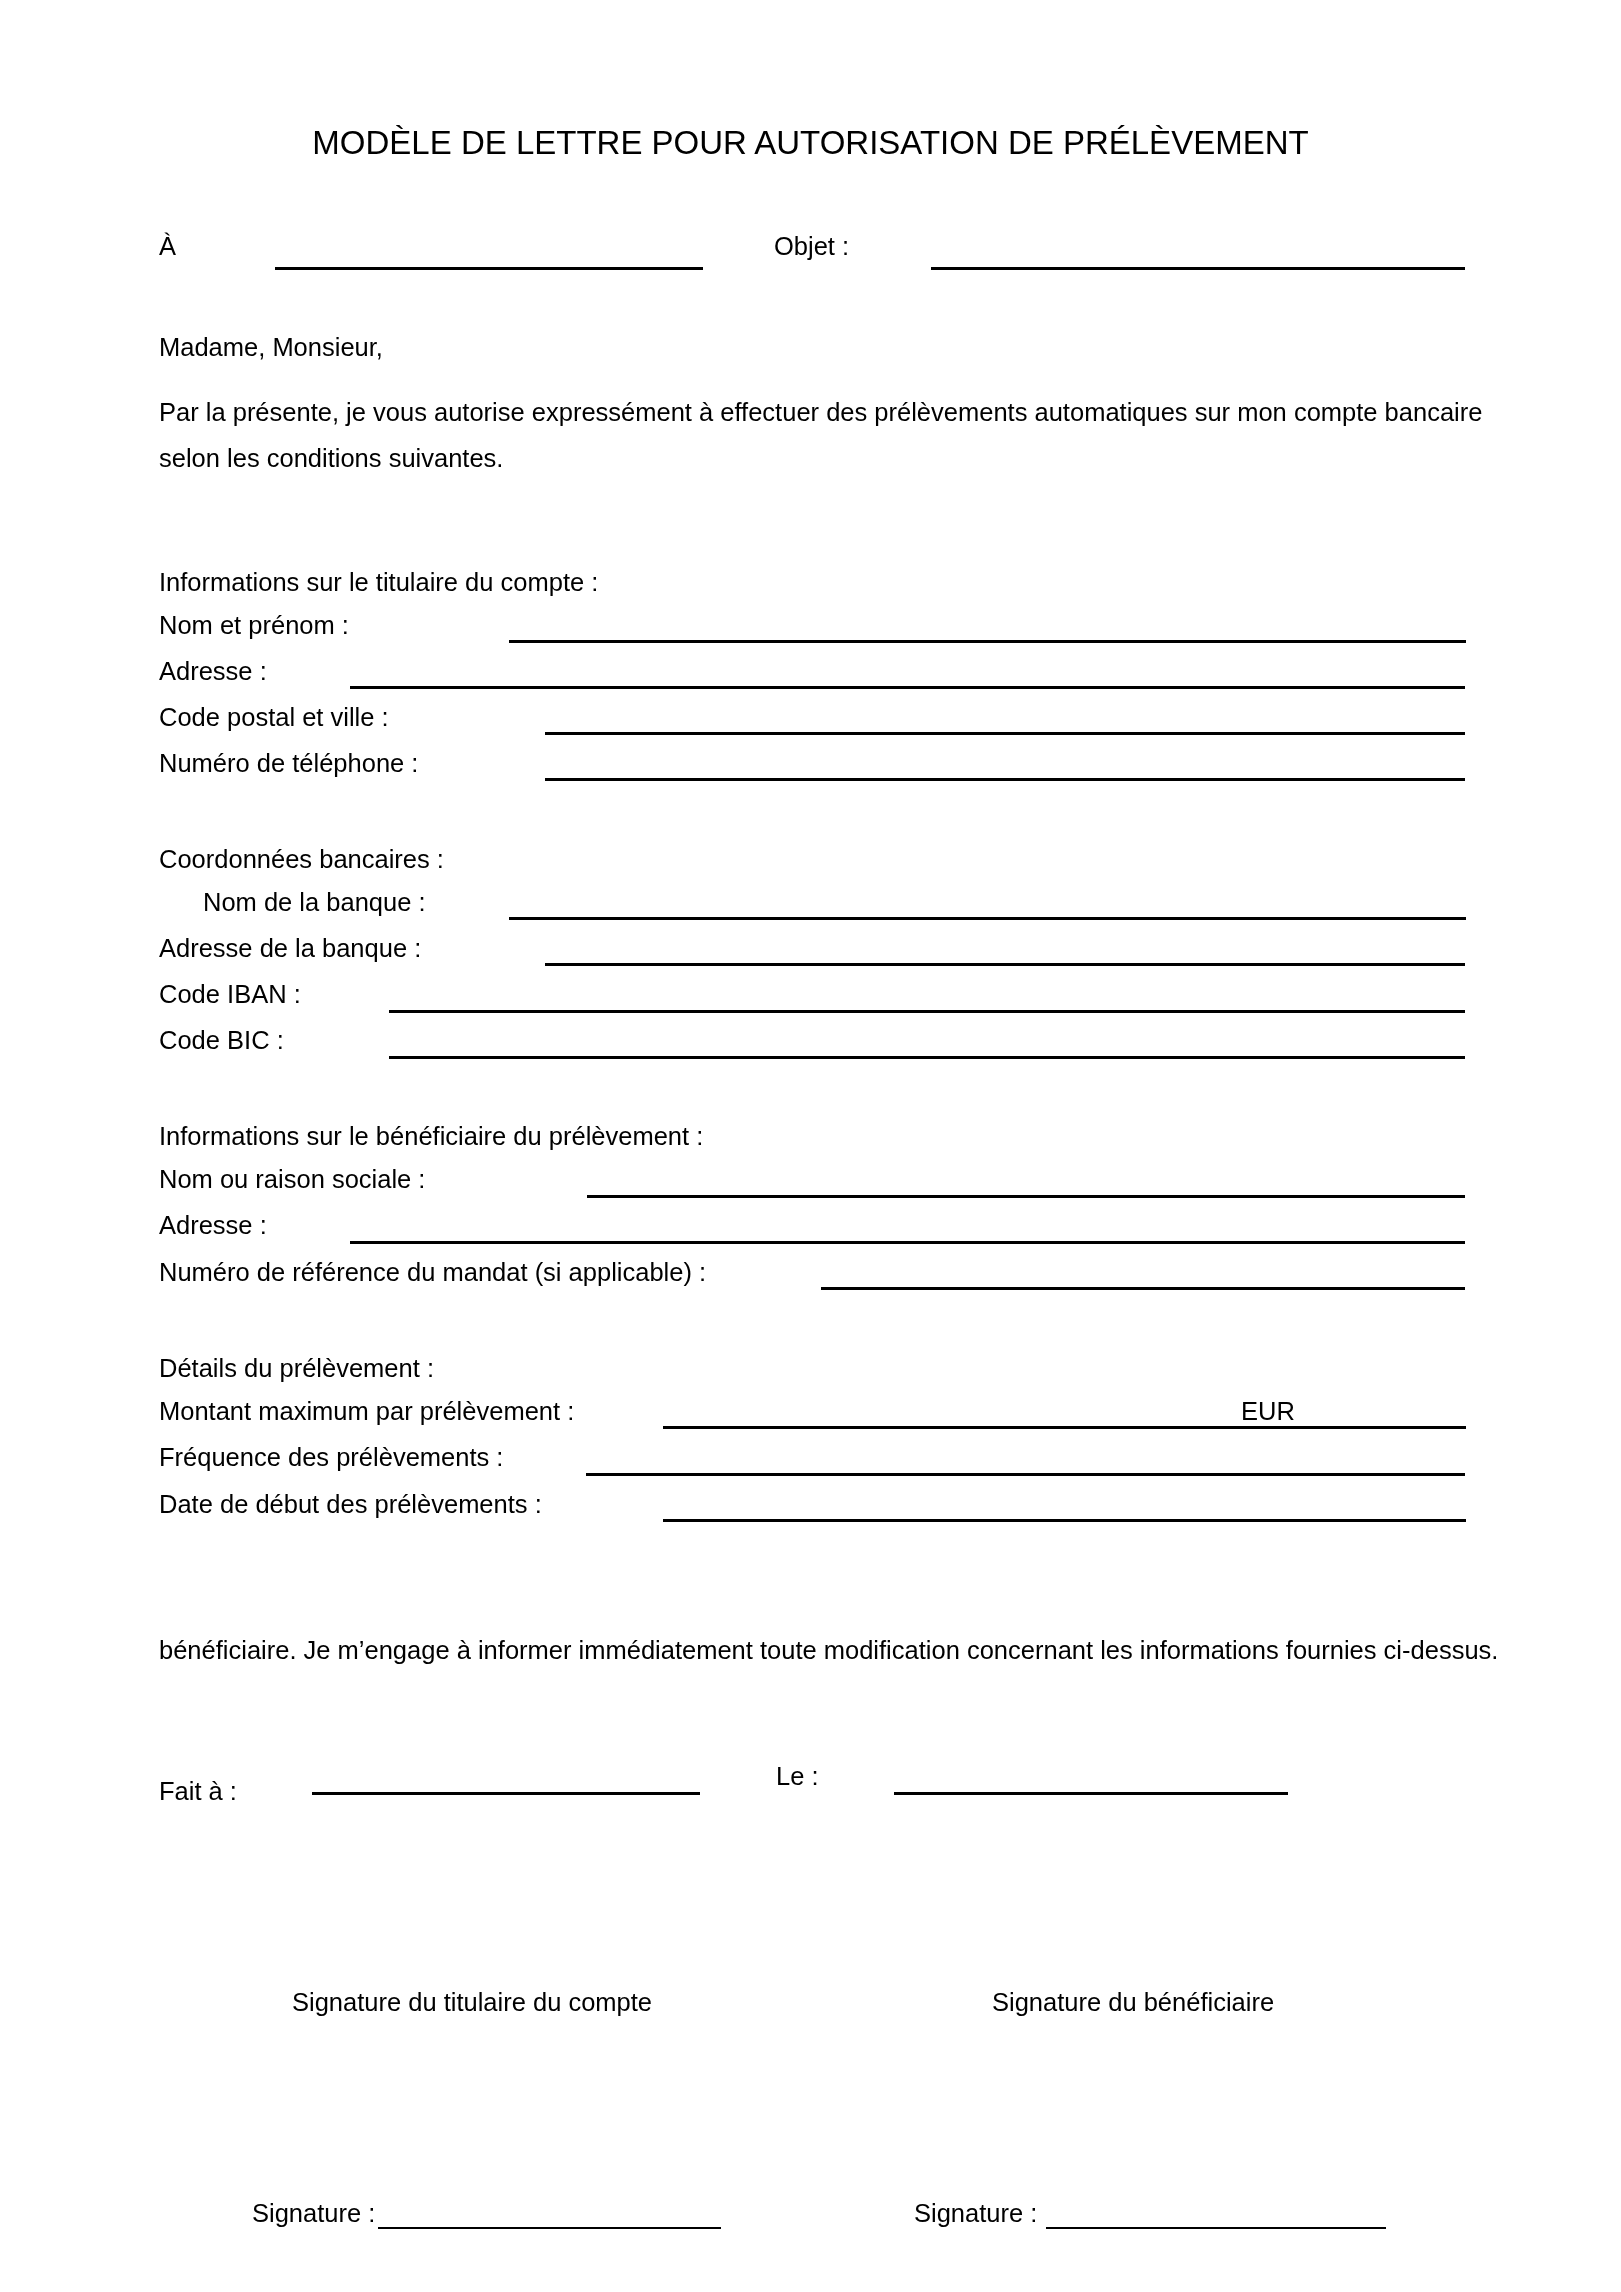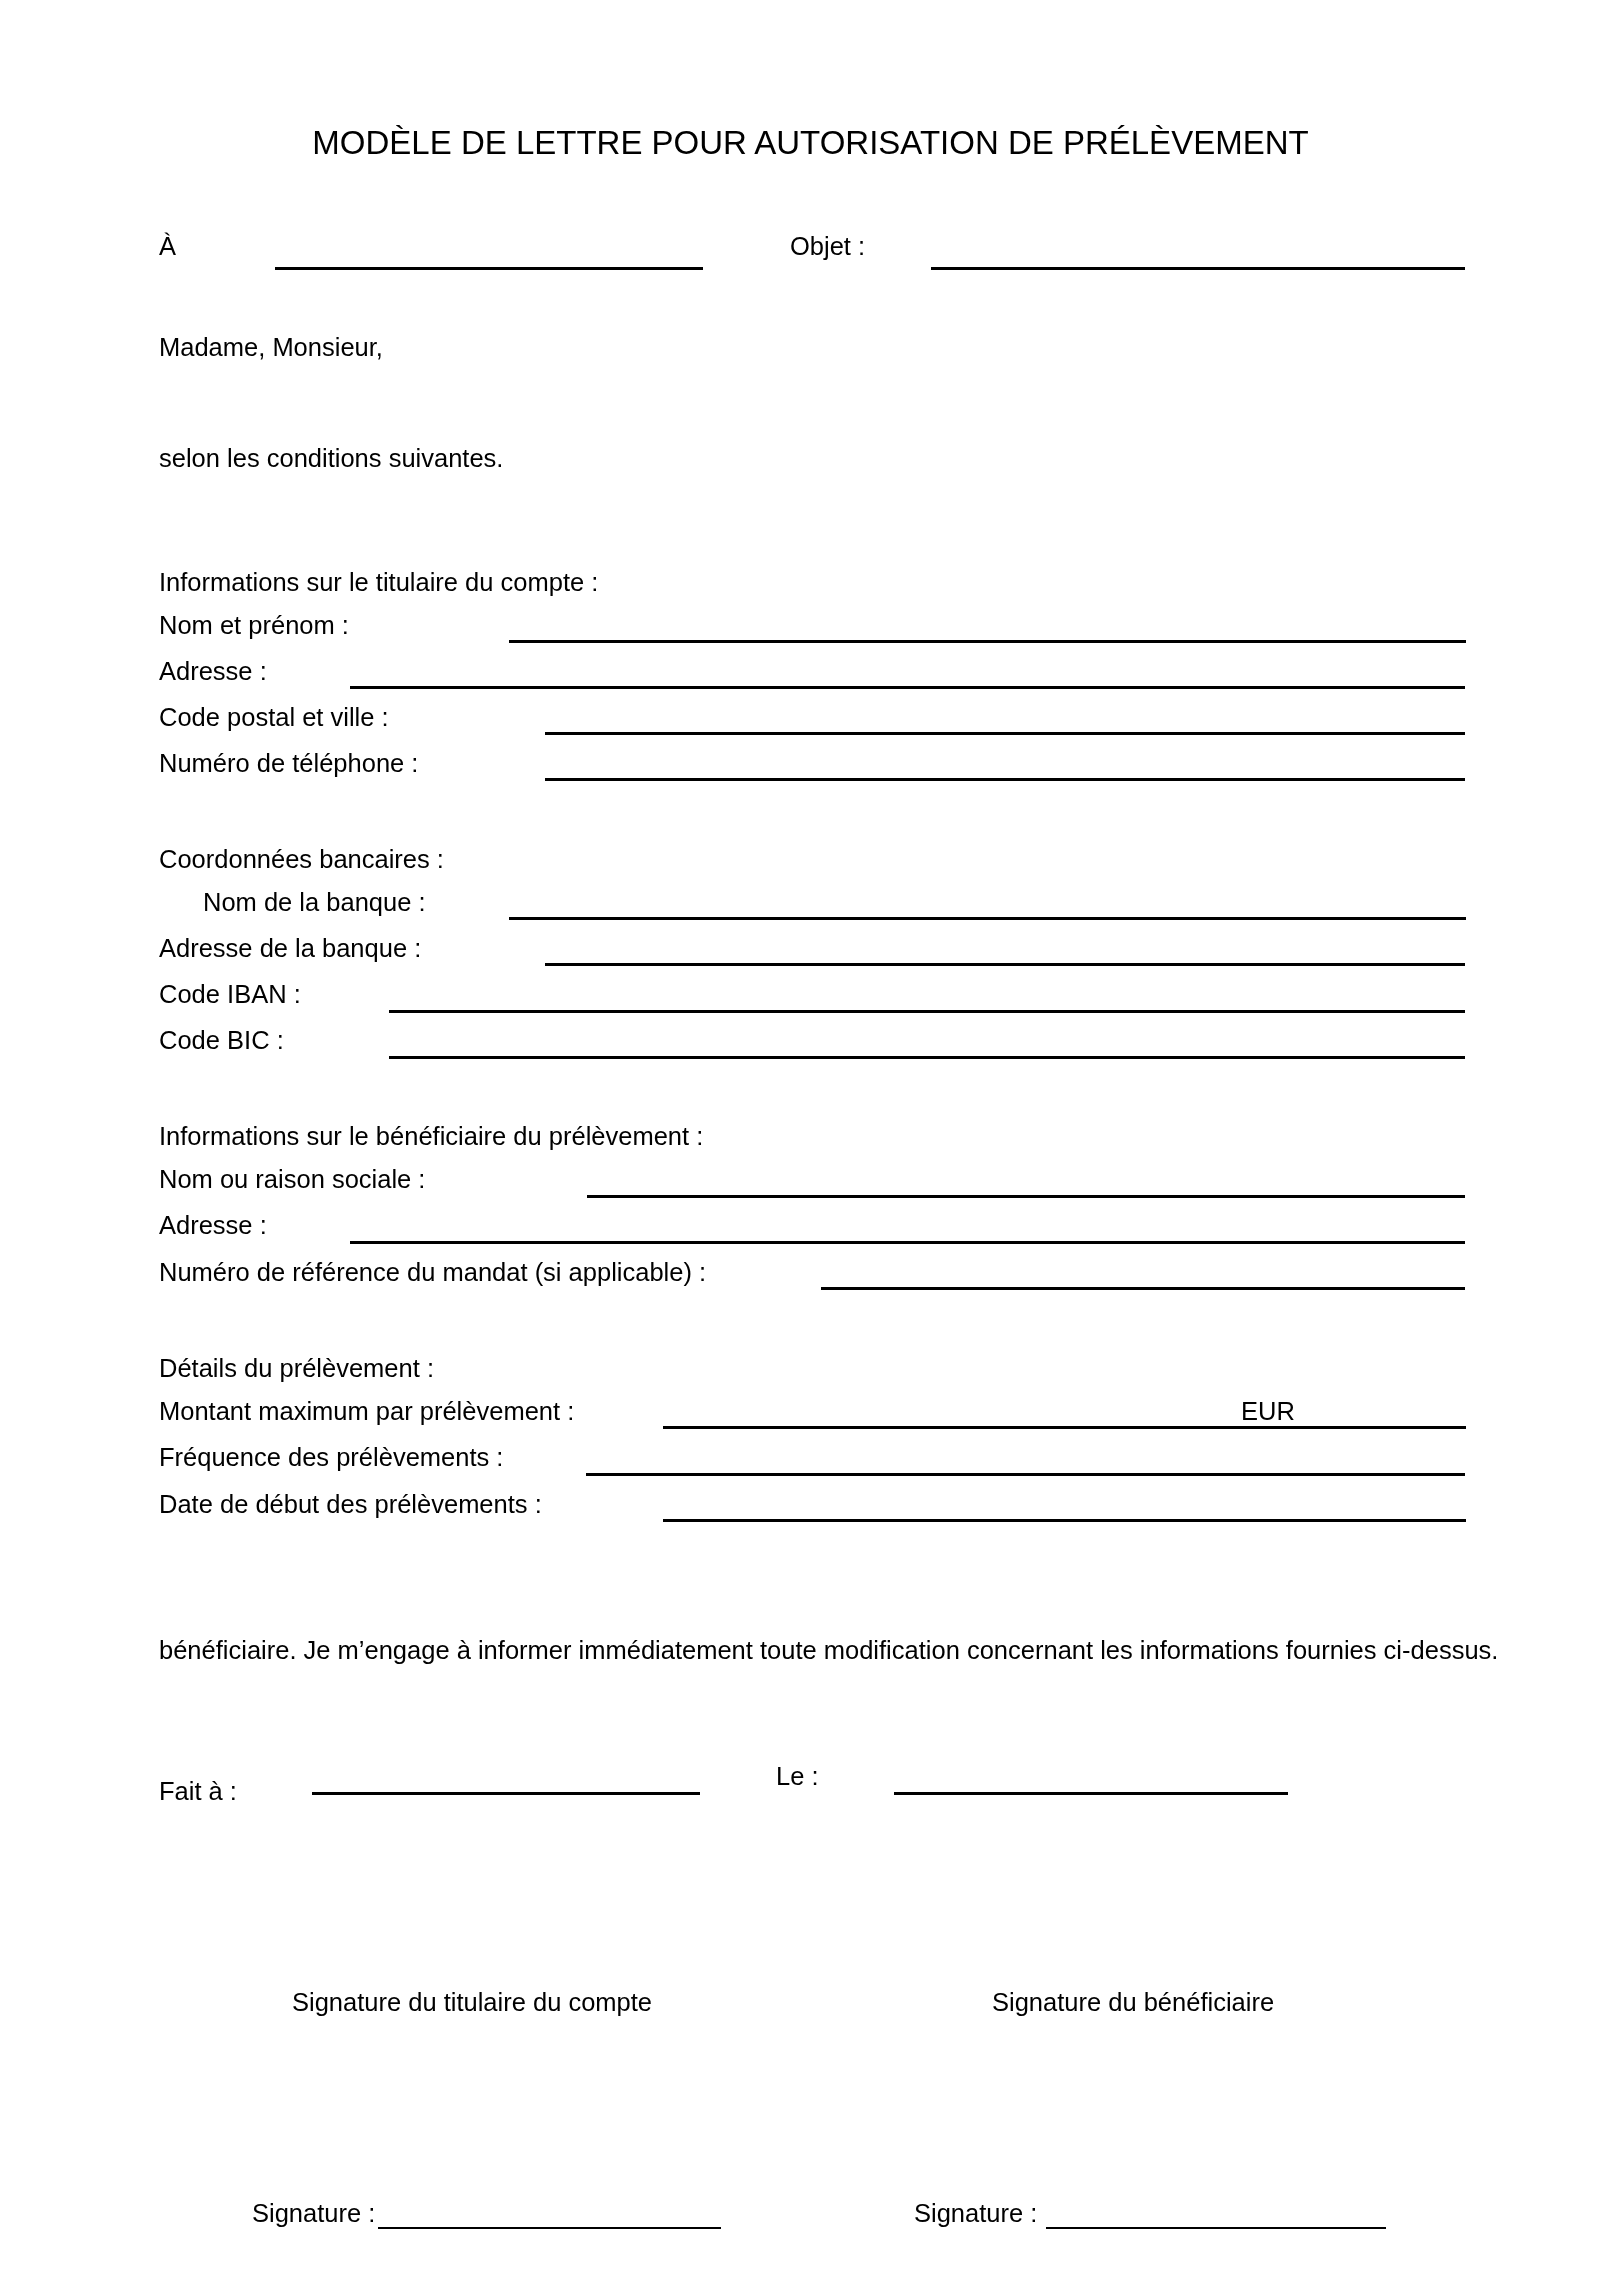--- a/index.html
+++ b/index.html
@@ -50,25 +50,26 @@
 </style>
 </head>
 <body>
 
 <div class="page">
 
   <div class="abs title" style="top:124px;">MODÈLE DE LETTRE POUR AUTORISATION DE PRÉLÈVEMENT</div>
 
   <span class="abs lbl" style="left:159px; top:232px;">À</span>
   <div class="fline" style="left:275px; top:267px; width:428px;"></div>
-  <span class="abs lbl" style="left:774px; top:232px;margin-left:16px;">Objet :</span>
+  <span class="abs lbl" style="left:774px; top:232px;">Objet :</span>
   <div class="fline" style="left:931px; top:267px; width:534px;"></div>
 
   <div class="abs lbl" style="left:159px; top:333px;">Madame, Monsieur,</div>
 
+  <div class="abs para-line" style="left:159px; top:398px;">Par la présente, je vous autorise expressément à effectuer des prélèvements automatiques sur mon compte bancaire</div>
   <div class="abs para-line" style="left:159px; top:444px;">selon les conditions suivantes.</div>
 
   <div class="abs heading" style="left:159px; top:568px;">Informations sur le titulaire du compte :</div>
 
   <span class="abs lbl" style="left:159px; top:611px;">Nom et prénom :</span>
   <div class="fline" style="left:509px; top:640px; width:957px;"></div>
 
   <span class="abs lbl" style="left:159px; top:657px;">Adresse :</span>
   <div class="fline" style="left:350px; top:686px; width:1115px;"></div>
 

